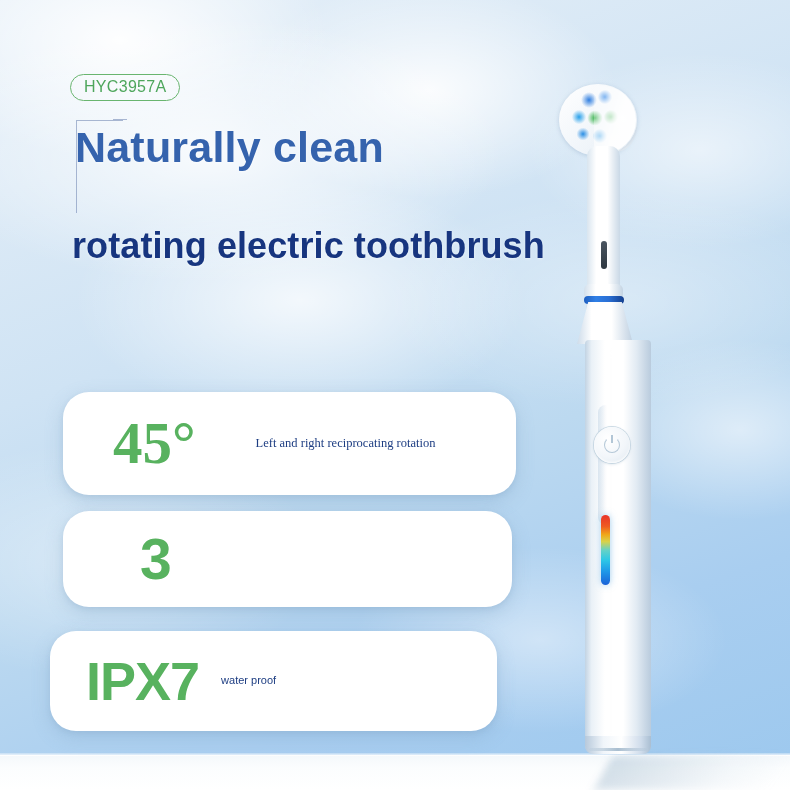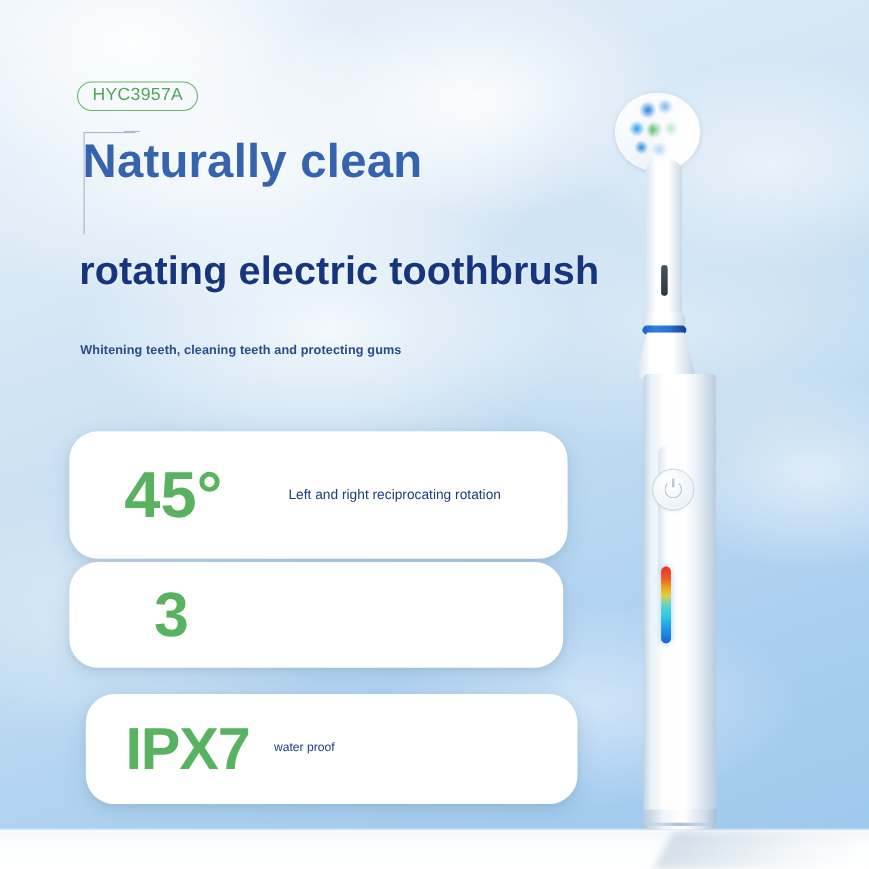--- a/index.html
+++ b/index.html
@@ -75,23 +75,23 @@
     position:absolute;left:73px;top:313px;
     font-size:11.5px;font-weight:600;color:#2a4b86;letter-spacing:.1px;
   }
 
   
   .card{
     position:absolute;background:#fff;border-radius:26px;
     box-shadow:0 6px 18px rgba(120,155,190,.30), 0 2px 5px rgba(120,155,190,.18);
     display:flex;align-items:center;
   }
-  #card-0{left:63px;top:392px;width:453px;height:116px;}
+  #card-0{left:63px;top:392px;width:453px;height:103px;font-family:Liberation Serif, serif;}
   #card-1{left:63px;top:511px;width:449px;height:96px;}
-  #card-2{left:78px;top:631px;width:447px;height:100px;}
+  #card-2{left:50px;top:631px;width:447px;height:100px;}
 
   .card-value{color:#58b25f;font-weight:700;line-height:1;}
   #card-0 .card-value{font-size:59px;margin-left:50px;}
   #card-1 .card-value{font-size:57px;margin-left:77px;}
   #card-2 .card-value{font-size:54px;margin-left:36px;letter-spacing:-1px;}
 
   .card-label{color:#1d3d82;line-height:1.2;}
   #card-0 .card-label{font-size:12.5px;margin-left:60px;}
   #card-1 .card-label{font-size:19px;margin-left:48px;}
   #card-2 .card-label{font-size:11px;margin-left:22px;}
@@ -210,21 +210,20 @@
   <div class="cloudwash"></div>
   <div class="ground"></div>
   <div class="ground-edge"></div>
   <div class="ground-shadow"></div>
 
   <div class="badge">HYC3957A</div>
 
   <div class="bracket"></div>
   <div class="h1">Naturally clean</div>
   <div class="h2">rotating electric toothbrush</div>
-  <div class="sub">Whitening teeth, cleaning teeth and protecting gums</div>
 
   <div class="card" id="card-0">
     <span class="card-value">45°</span>
     <span class="card-label">Left and right reciprocating rotation</span>
   </div>
 
   <div class="card" id="card-1">
     <span class="card-value">3</span>
   </div>
 

